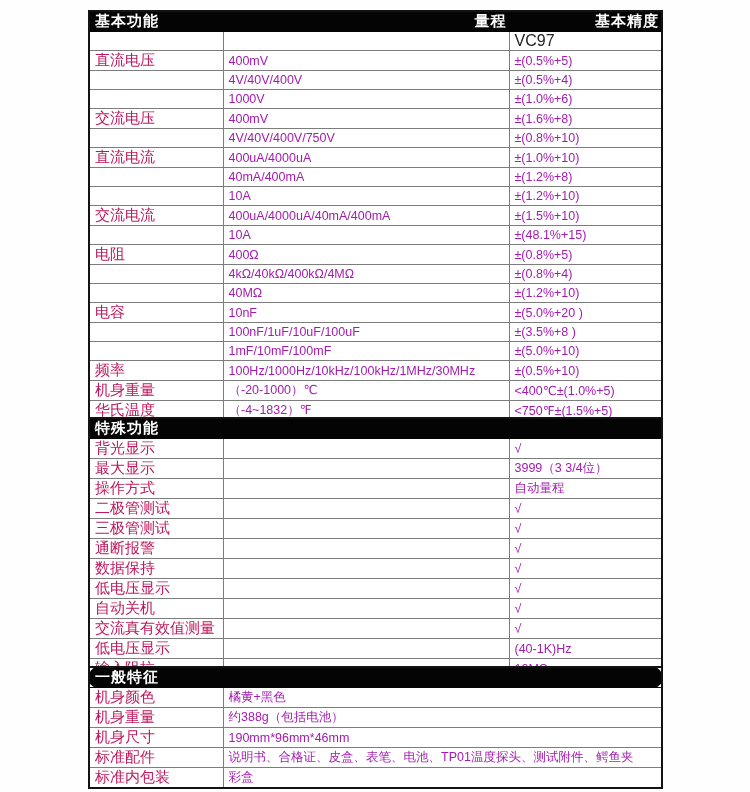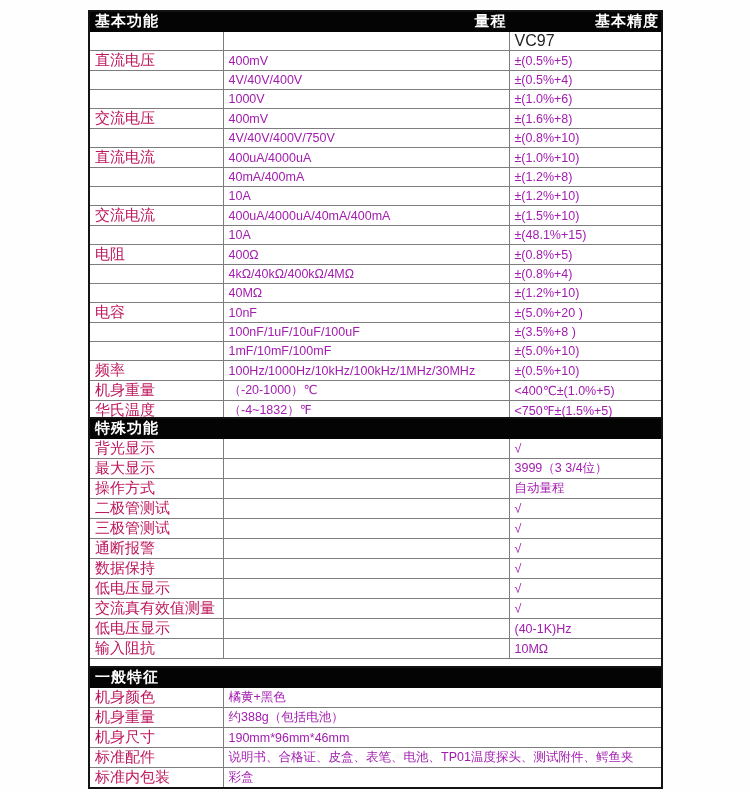--- a/index.html
+++ b/index.html
@@ -26,21 +26,21 @@
   #t2 col.c2v, #t3 col.c2v{width:439px;}
 
   td{
     border:1px solid #7d7d7d;
     overflow:hidden;white-space:nowrap;
     vertical-align:middle;
     padding:0 2px 0 5px;
   }
   #t1 td{height:18px;}
   #t2 td{height:18px;}
-  #t3 td{height:17px;}
+  #t3 td{height:17px;border-radius:9px;}
 
   tr.bar td{
     background:#040404;border:1px solid #040404;
     color:#ffffff;font-weight:bold;font-size:15px;
     height:18px;letter-spacing:1px;
   }
   tr.bar td.cc{text-align:right;}
 
   td.func{font-size:15px;color:#be185d;}
   td.val{font-size:12.5px;color:#a21caf;}
@@ -214,20 +214,25 @@
           <td class="func">数据保持</td>
           <td></td>
           <td class="val">√</td>
         </tr>
     <tr>
           <td class="func">低电压显示</td>
           <td></td>
           <td class="val">√</td>
         </tr>
     <tr>
+          <td class="func">自动关机</td>
+          <td></td>
+          <td class="val">√</td>
+        </tr>
+    <tr>
           <td class="func">交流真有效值测量</td>
           <td></td>
           <td class="val">√</td>
         </tr>
     <tr>
           <td class="func">低电压显示</td>
           <td></td>
           <td class="val">(40-1K)Hz</td>
         </tr>
     <tr>

